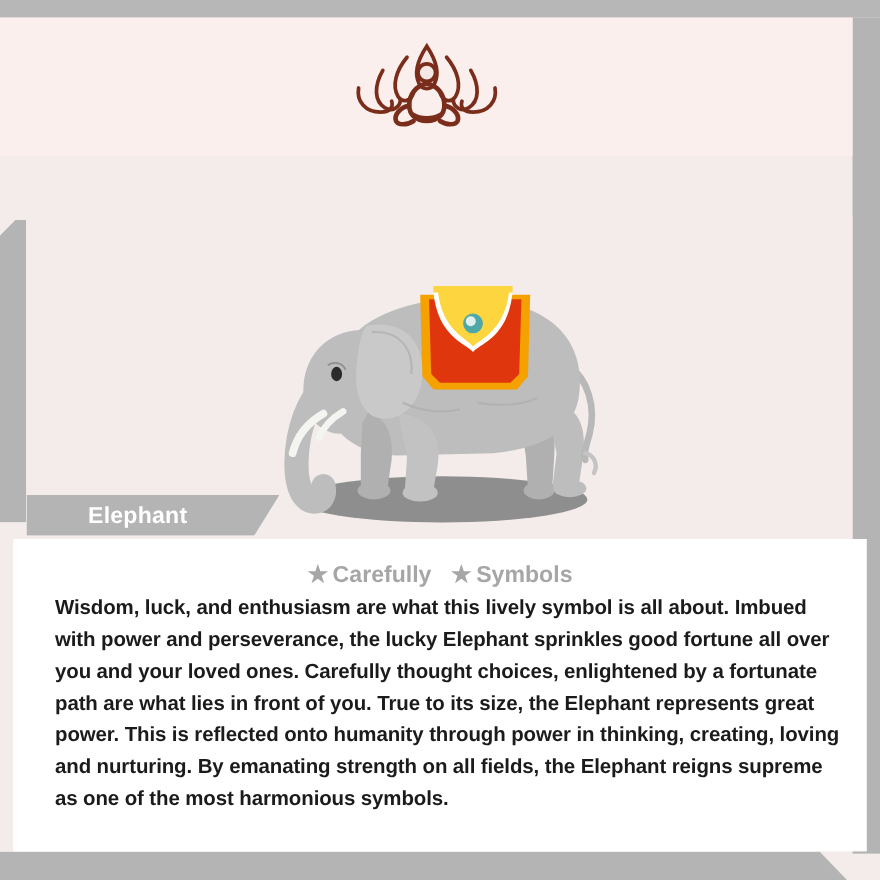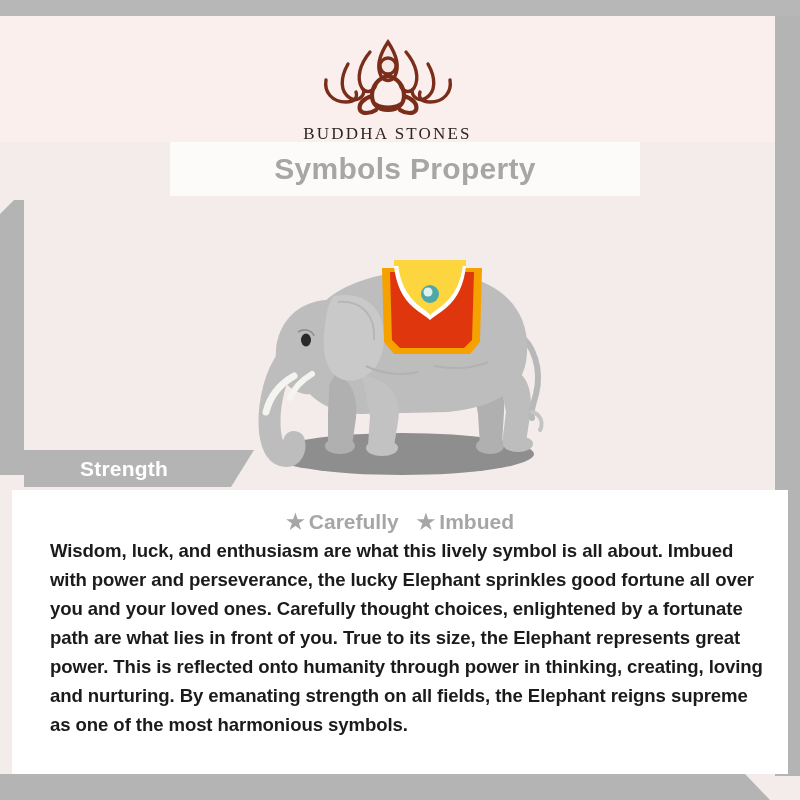--- a/index.html
+++ b/index.html
@@ -162,27 +162,23 @@
           <path d="M130 30 C138 44 138 58 128 64 C122 68 114 64 114 56"></path>
           <path d="M28 46 C26 58 34 68 48 68 C56 68 60 64 58 58"></path>
           <path d="M152 46 C154 58 146 68 132 68 C124 68 120 64 122 58"></path>
         </g>
         <circle cx="90" cy="32" r="8" fill="none" stroke="#7b2d1b" stroke-width="3.4"></circle>
         <path d="M90 42 C80 44 74 52 74 62 C74 70 80 76 90 76 C100 76 106 70 106 62 C106 52 100 44 90 42 Z" fill="none" stroke="#7b2d1b" stroke-width="4.2"></path>
         <path d="M74 62 C66 64 60 70 62 76 C64 80 72 80 78 76" fill="none" stroke="#7b2d1b" stroke-width="4.2" stroke-linecap="round"></path>
         <path d="M106 62 C114 64 120 70 118 76 C116 80 108 80 102 76" fill="none" stroke="#7b2d1b" stroke-width="4.2" stroke-linecap="round"></path>
         <path d="M78 70 C84 74 96 74 102 70" fill="none" stroke="#7b2d1b" stroke-width="3.2" stroke-linecap="round"></path>
       </svg>
-      <div class="brand-name">BUDDHA STONES</div>
     </div>
   </div>
 
-  <div class="title-band">
-    <div class="title-text">Symbols Property</div>
-  </div>
 
   <div class="stage">
     <svg class="elephant-svg" width="340" height="270" viewBox="0 0 340 270">
       <ellipse cx="168" cy="238" rx="132" ry="21" fill="#8e8e8e"></ellipse>
 
       <path d="M236 150 C262 150 272 168 270 196 L268 228 L246 230 L244 198 Z" fill="#b0b0b0"></path>
       <path d="M262 148 C292 150 300 172 296 200 L292 226 L268 228 L272 196 Z" fill="#bdbdbd"></path>
 
       <path d="M284 118 C300 128 308 154 302 178 C299 190 296 196 298 202" fill="none" stroke="#b8b8b8" stroke-width="6" stroke-linecap="round"></path>
       <path d="M298 196 C306 198 310 206 306 214" fill="none" stroke="#c4c4c4" stroke-width="4" stroke-linecap="round"></path>
@@ -224,28 +220,28 @@
         <circle cx="196" cy="78" r="9" fill="#4fa8a8"></circle>
         <circle cx="194" cy="76" r="4.5" fill="#dff0ee"></circle>
       </g>
 
       <path d="M200 150 C220 154 240 152 254 146" fill="none" stroke="#b2b2b2" stroke-width="2"></path>
       <path d="M132 150 C148 158 168 160 184 156" fill="none" stroke="#b2b2b2" stroke-width="2"></path>
     </svg>
   </div>
 
   <div class="name-banner">
-    <span class="name-text">Strength</span>
+    <span class="name-text">Elephant</span>
   </div>
 
   <div class="content">
     <div class="attrs">
       <span class="attr">
         <span class="star">★</span><span>Carefully</span>
       </span>
       <span class="attr">
-        <span class="star">★</span><span>Imbued</span>
+        <span class="star">★</span><span>Symbols</span>
       </span>
     </div>
     <p class="body-text">Wisdom, luck, and enthusiasm are what this lively symbol is all about. Imbued with power and perseverance, the lucky Elephant sprinkles good fortune all over you and your loved ones. Carefully thought choices, enlightened by a fortunate path are what lies in front of you. True to its size, the Elephant represents great power. This is reflected onto humanity through power in thinking, creating, loving and nurturing. By emanating strength on all fields, the Elephant reigns supreme as one of the most harmonious symbols.</p>
   </div>
 
 </div>
 
 </body></html>

